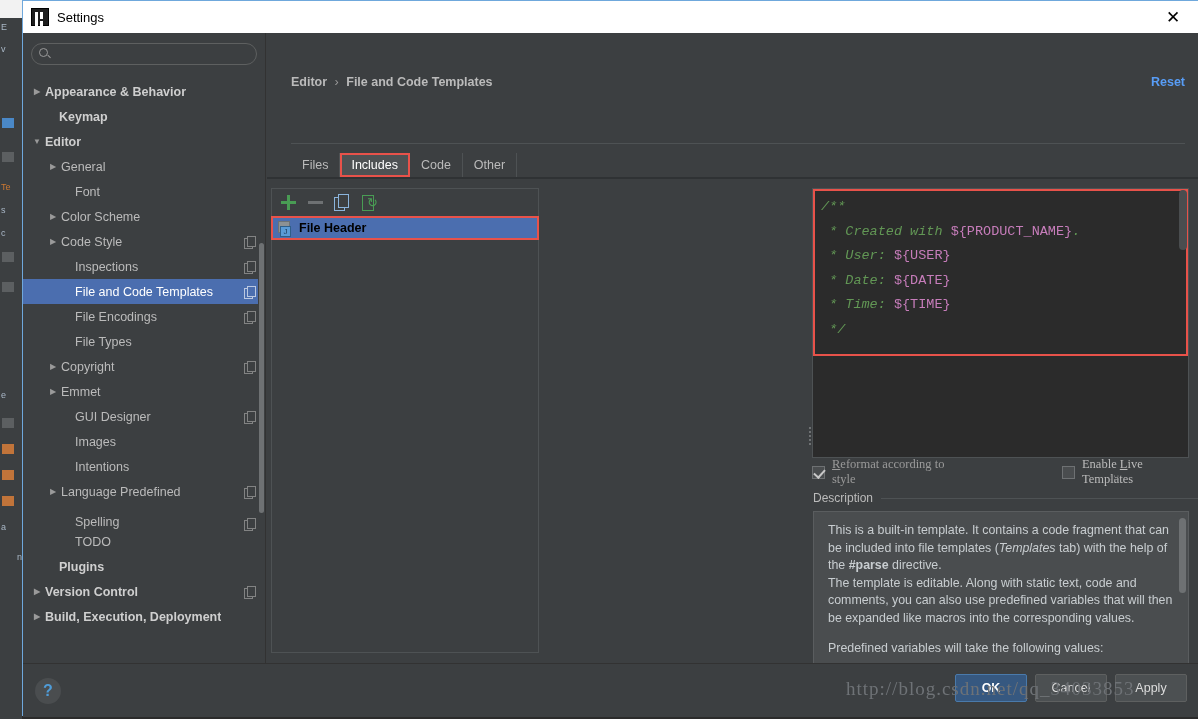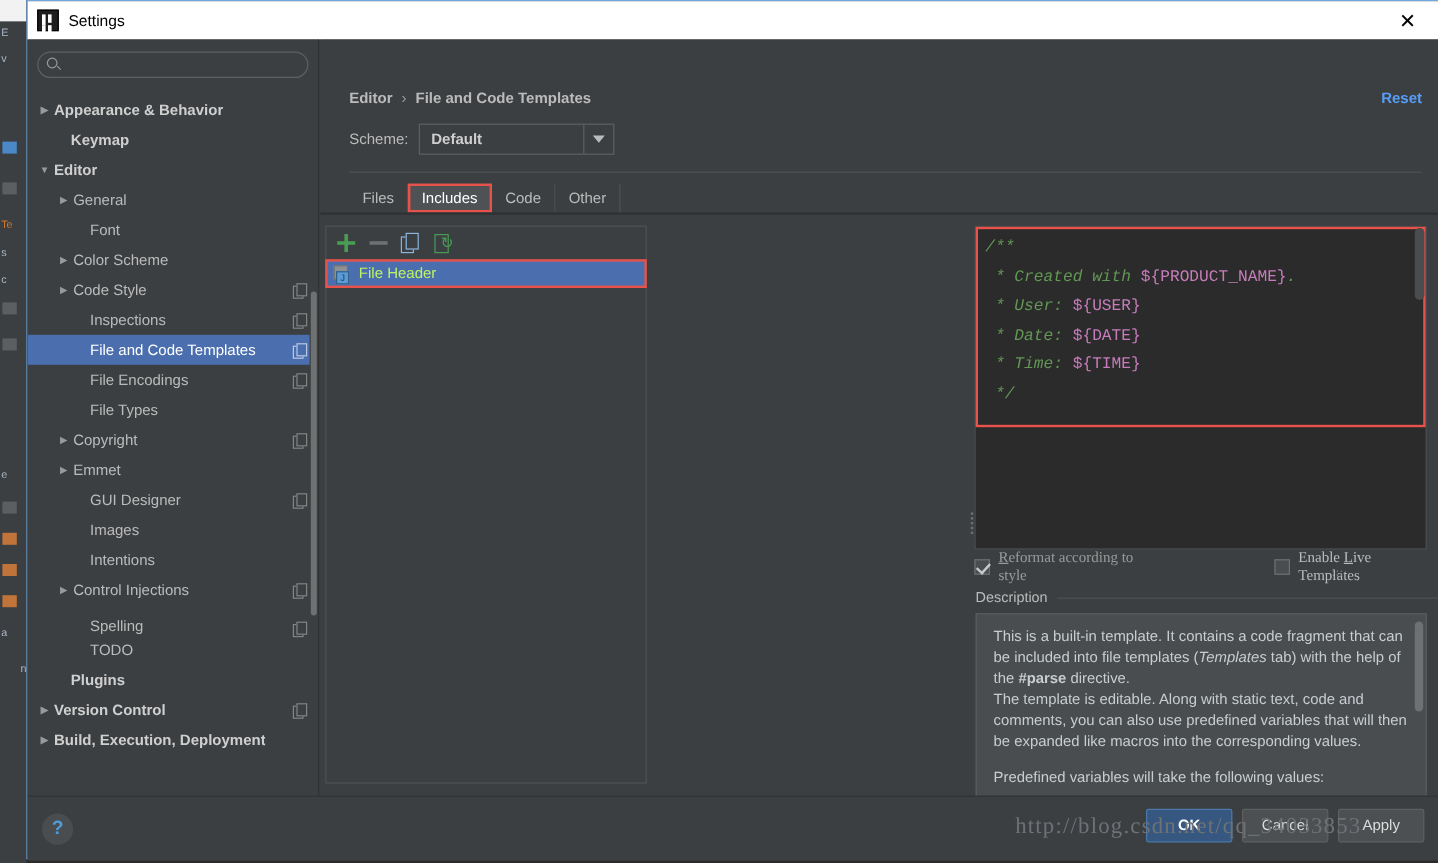--- a/index.html
+++ b/index.html
@@ -183,21 +183,21 @@
   }
   #template-row .ficon:before{
     content:""; position:absolute; left:0; top:0; width:10px; height:10px;
     background:#8c9194; border:1px solid #6d7275;
   }
   #template-row .ficon:after{
     content:"J"; position:absolute; left:2px; top:5px; width:9px; height:9px;
     background:#5a9bd6; color:#1d3c5c; font-size:8px; line-height:9px; text-align:center;
     border:1px solid #2f5e88;
   }
-  #template-row .name { color:#bef264; font-size:12.5px; font-weight:normal; }
+  #template-row .name { color:#000000; font-size:12.5px; font-weight:bold; }
 
   
   #splitter {
     position:absolute; left:538px; top:390px; width:9px; height:26px;
     display:flex; flex-direction:column; align-items:center; justify-content:center; gap:2px;
     cursor:col-resize;
   }
   #splitter i { width:2px; height:2px; background:#6e7173; display:block; }
 
   
@@ -399,21 +399,21 @@
           <div class="nav-item" style="padding-left: 38px;">
             <span class="arrow"></span>
             <span class="label">Images</span>
           </div>
           <div class="nav-item" style="padding-left: 38px;">
             <span class="arrow"></span>
             <span class="label">Intentions</span>
           </div>
           <div class="nav-item" style="padding-left: 24px;">
             <span class="arrow">▶</span>
-            <span class="label">Control Injections</span>
+            <span class="label">Language Predefined</span>
             <span class="copy-badge"></span>
           </div>
           <div class="nav-item" style="padding-left: 38px; align-items: flex-end;">
             <span class="arrow"></span>
             <span class="label">Spelling</span>
             <span class="copy-badge"></span>
           </div>
           <div class="nav-item" style="padding-left: 38px;">
             <span class="arrow"></span>
             <span class="label">TODO</span>
@@ -440,29 +440,20 @@
     <div id="content-pane">
 
       <div id="breadcrumb">
         <span>Editor</span>
         <span class="sep">›</span>
         <span>File and Code Templates</span>
       </div>
 
       <div id="reset-link">Reset</div>
 
-      <div id="scheme-row">
-        <span class="lbl">Scheme:</span>
-        <div id="scheme-select">
-          <span class="val">Default</span>
-          <span class="arrowbox">
-              <i></i>
-            </span>
-        </div>
-      </div>
 
       <div id="hr-under-scheme"></div>
 
       <div id="tabs">
           <div class="tab">Files</div>
           <div class="tab active highlighted">Includes</div>
           <div class="tab">Code</div>
           <div class="tab">Other</div>
         </div>
       <div id="tabs-underline"></div>

